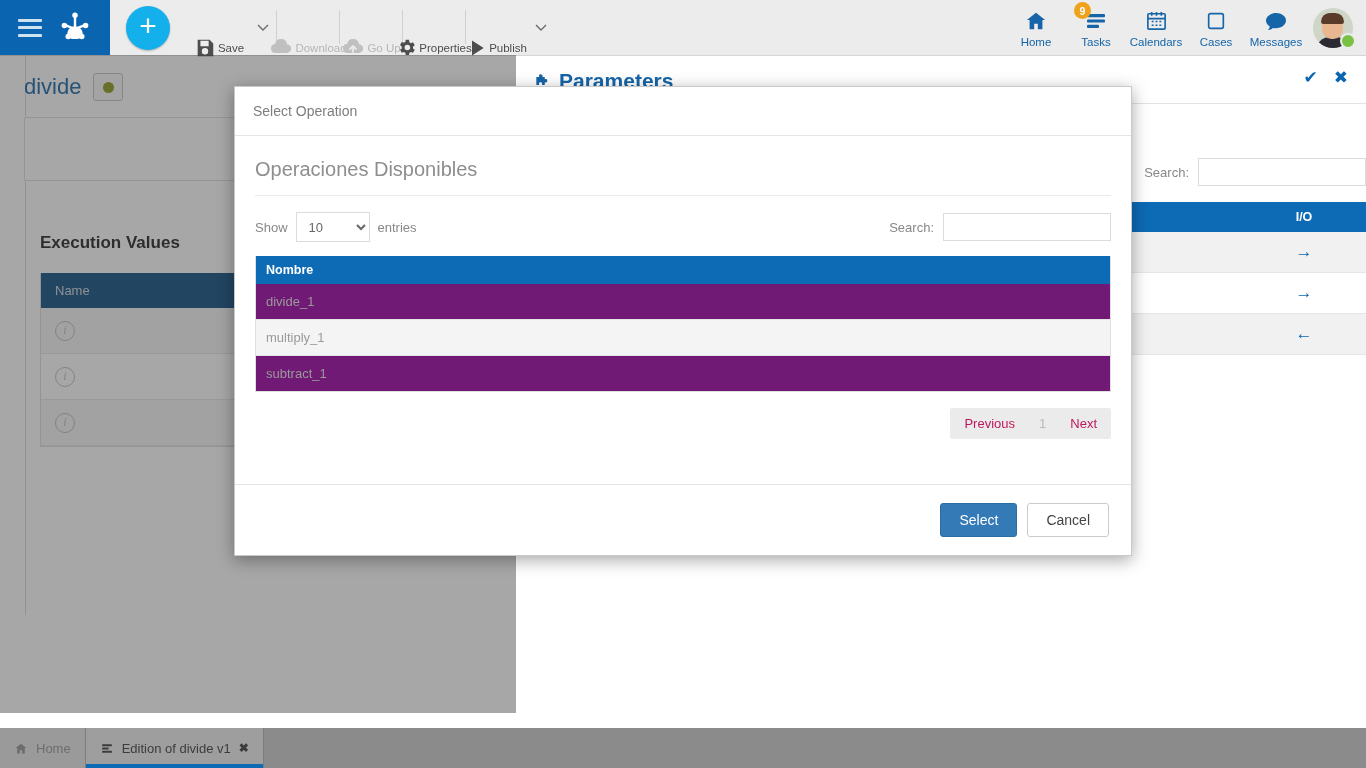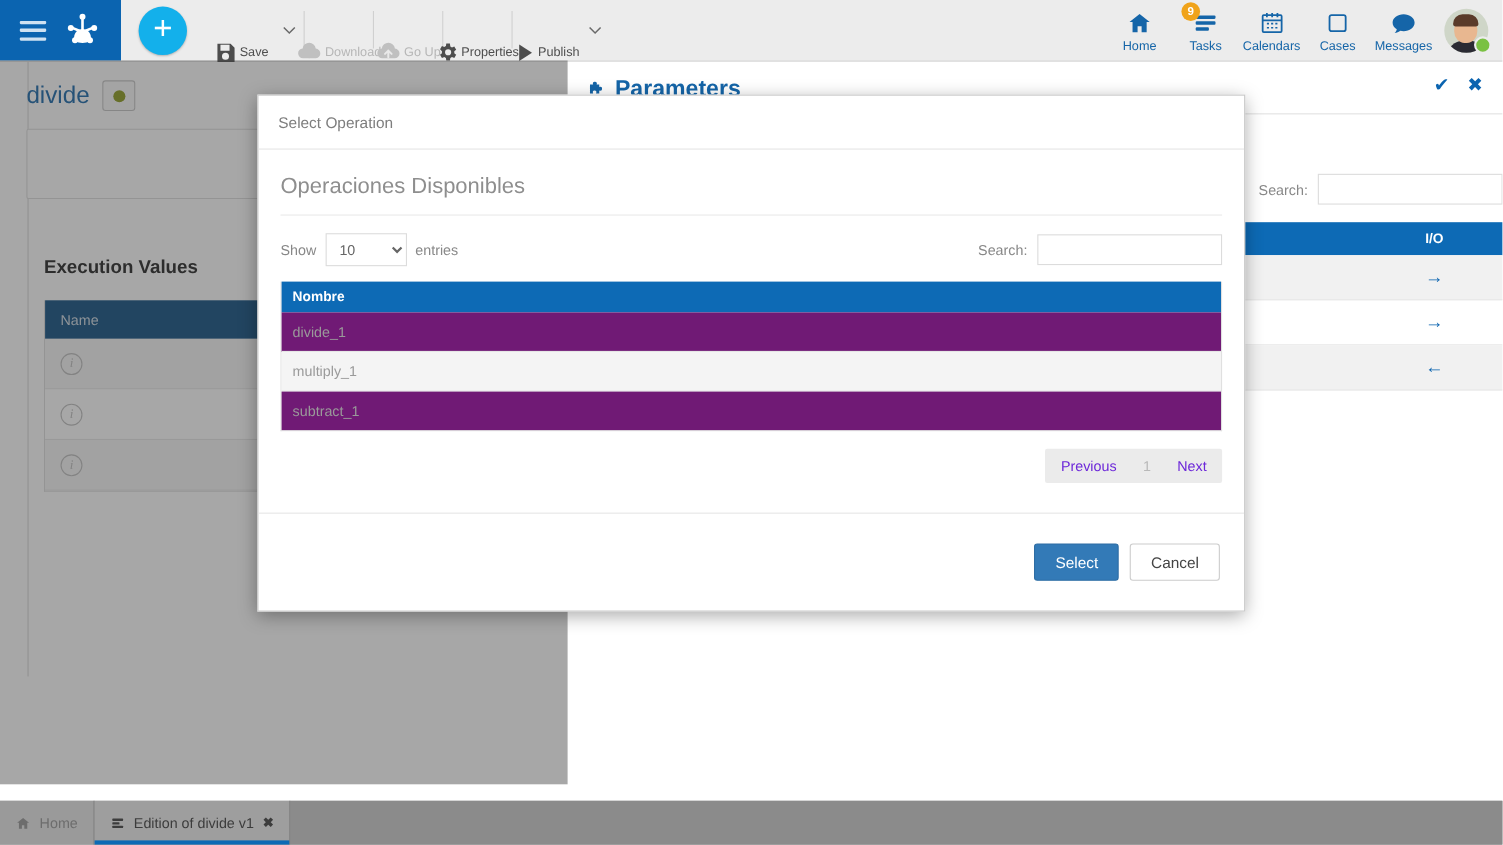--- a/index.html
+++ b/index.html
@@ -191,25 +191,25 @@
   .ops-table { margin-top: 14px; border: 1px solid #e0e0e0; border-top: none; }
   .ops-head { background: #0d6ab5; color: #fff; font-weight: bold; font-size: 12.5px;
      height: 28px; display: flex; align-items: center; padding-left: 10px; }
   .ops-row { height: 35px; display: flex; align-items: center; padding-left: 10px;
      font-size: 13px; color: #9a9a9a; border-bottom: 1px solid #e6e6e6; background: #701a75; cursor: pointer; }
   .ops-row.alt { background: #f4f4f4; }
   .ops-row:last-child { border-bottom: none; }
 
   .pager { display: flex; justify-content: flex-end; margin-top: 16px; }
   .pager-inner { background: #ebebeb; display: flex; align-items: stretch; border-radius: 2px; overflow: hidden; }
-  .pg { padding: 8px 14px; font-size: 13px; color: #6d28d9; cursor: pointer; }
+  .pg { padding: 8px 14px; font-size: 13px; color: #be185d; cursor: pointer; }
   .pg.num { color: #b9b9b9; padding: 8px 10px; }
 
   .modal-foot {
-    position: absolute; left: 0; bottom: 0; width: 100%; height: 89px;
+    position: absolute; left: 0; bottom: 0; width: 100%; height: 71px;
     border-top: 1px solid #e5e5e5; box-sizing: border-box;
     display: flex; align-items: center; justify-content: flex-end; gap: 10px; padding-right: 22px;
   }
   .btn {
     font-size: 14px; padding: 8px 18px; border-radius: 3px; cursor: pointer;
     font-family: "Liberation Sans", sans-serif; box-sizing: border-box;
   }
   .btn-primary { background: #337ab7; color: #fff; border: 1px solid #2e6da4; }
   .btn-default { background: #fff; color: #444; border: 1px solid #ccc; }
 

